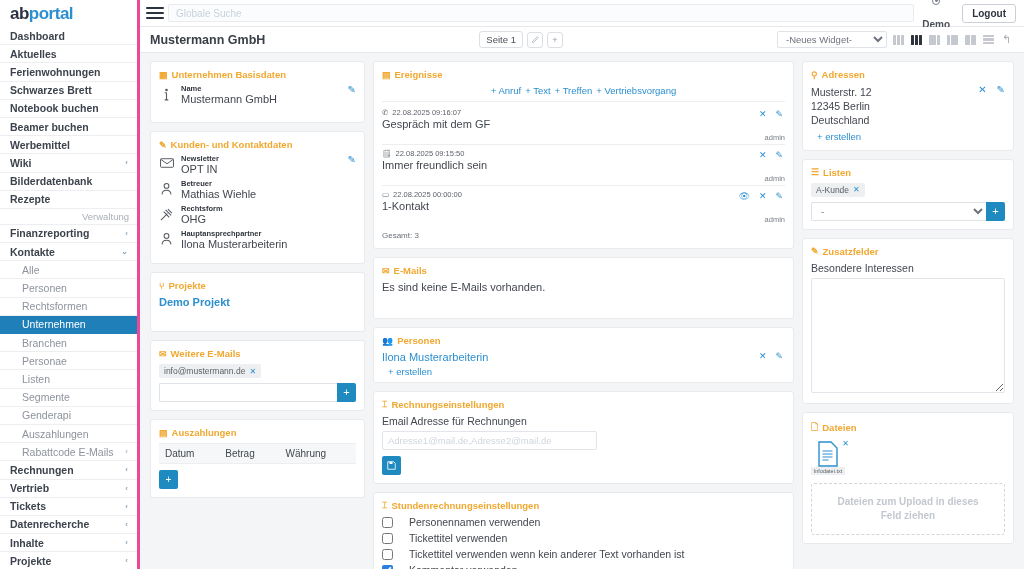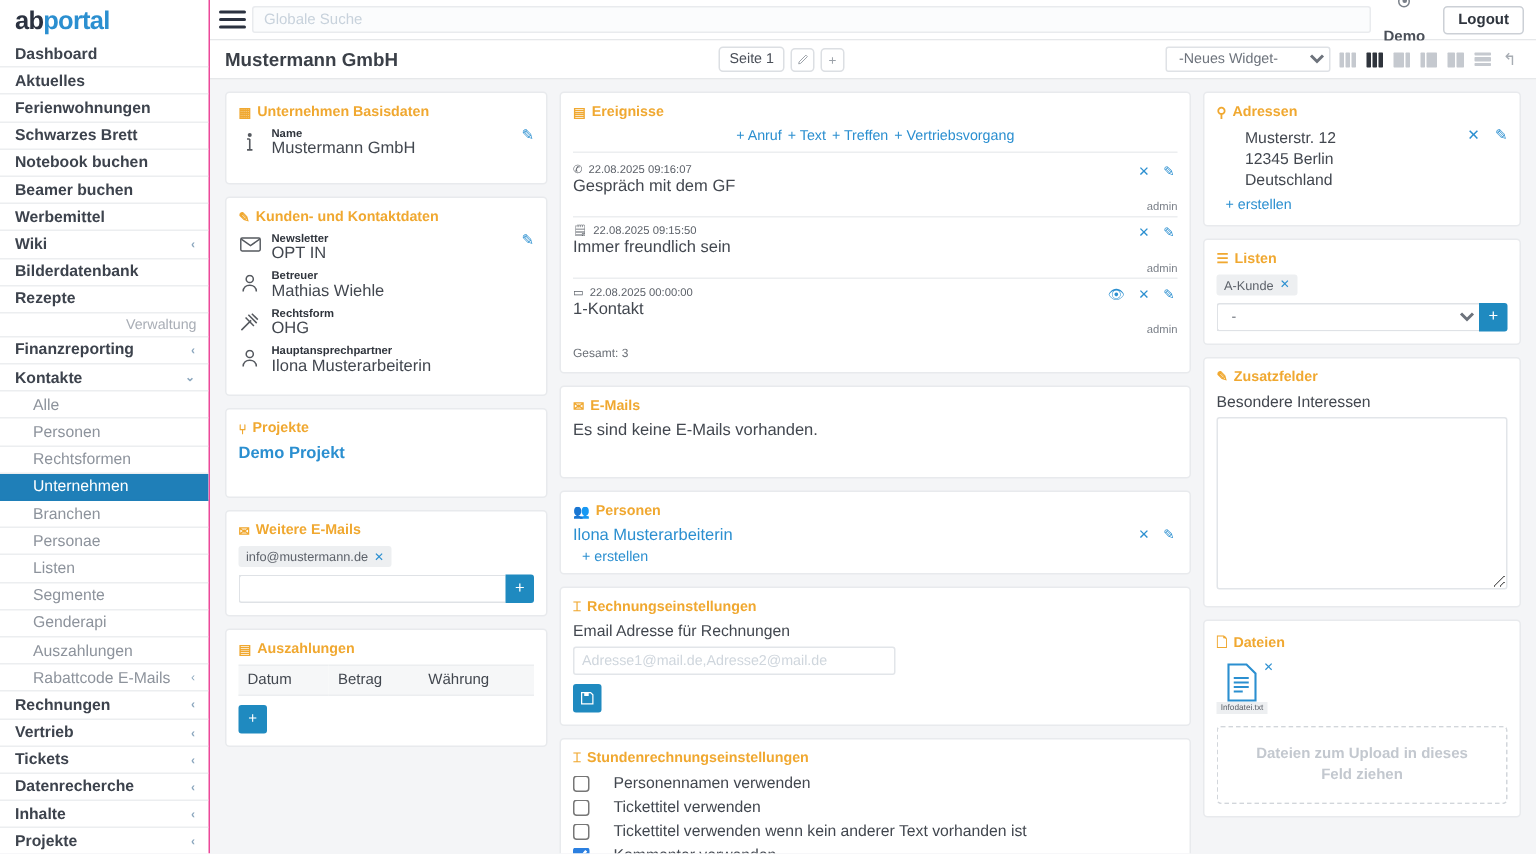--- a/index.html
+++ b/index.html
@@ -10,21 +10,21 @@
     color: #333;
     background: #f4f5f7;
     overflow: hidden;
   }
   .app { display: flex; width: 1024px; height: 569px; }
 
   
   .sidebar {
     width: 140px; height: 569px;
     background: #ffffff;
-    border-right: 1px solid #ec4899;
+    border-right: 3px solid #ec4899;
     overflow: hidden;
     flex: 0 0 140px;
   }
   .brand {
     height: 27px;
     display: flex; align-items: center;
     padding: 0 10px;
     font-size: 17px; font-weight: bold;
     letter-spacing: -0.5px;
   }
@@ -248,21 +248,21 @@
     width: 215px; height: 19px; border: 1px solid #e2e5e9; border-radius: 2px;
     font-size: 9.5px; padding: 0 5px; color: #555;
     font-family: "Liberation Sans", sans-serif; background: #fff;
   }
   .text-input::placeholder { color: #cfd6dd; }
 
   .cb-row { display: flex; align-items: center; gap: 16px; margin-bottom: 4px; }
   .cb-row label { font-size: 10.5px; color: #42474f; cursor: pointer; }
   .cb-row input { width: 11px; height: 11px; margin: 0; cursor: pointer; accent-color: #2b7fe0; }
 
-  .addr-line { font-size: 10.5px; color: #42474f; line-height: 1.35; margin-left: 19px; }
+  .addr-line { font-size: 10.5px; color: #42474f; line-height: 1.35; }
   .mini-actions { position: absolute; right: 8px; top: 22px; display: flex; gap: 10px; }
   .mini-actions span { color: #2b8fd0; font-size: 10px; cursor: pointer; }
   .add-link { color: #2b8fd0; font-size: 9.5px; cursor: pointer; display: inline-block; margin-top: 3px; margin-left: 6px; }
 
   textarea.notes {
     width: 100%; height: 115px; resize: vertical;
     border: 1px solid #e2e5e9; border-radius: 2px;
     font-family: "Liberation Sans", sans-serif; font-size: 10px;
     padding: 4px; color: #444; background: #fff;
   }

